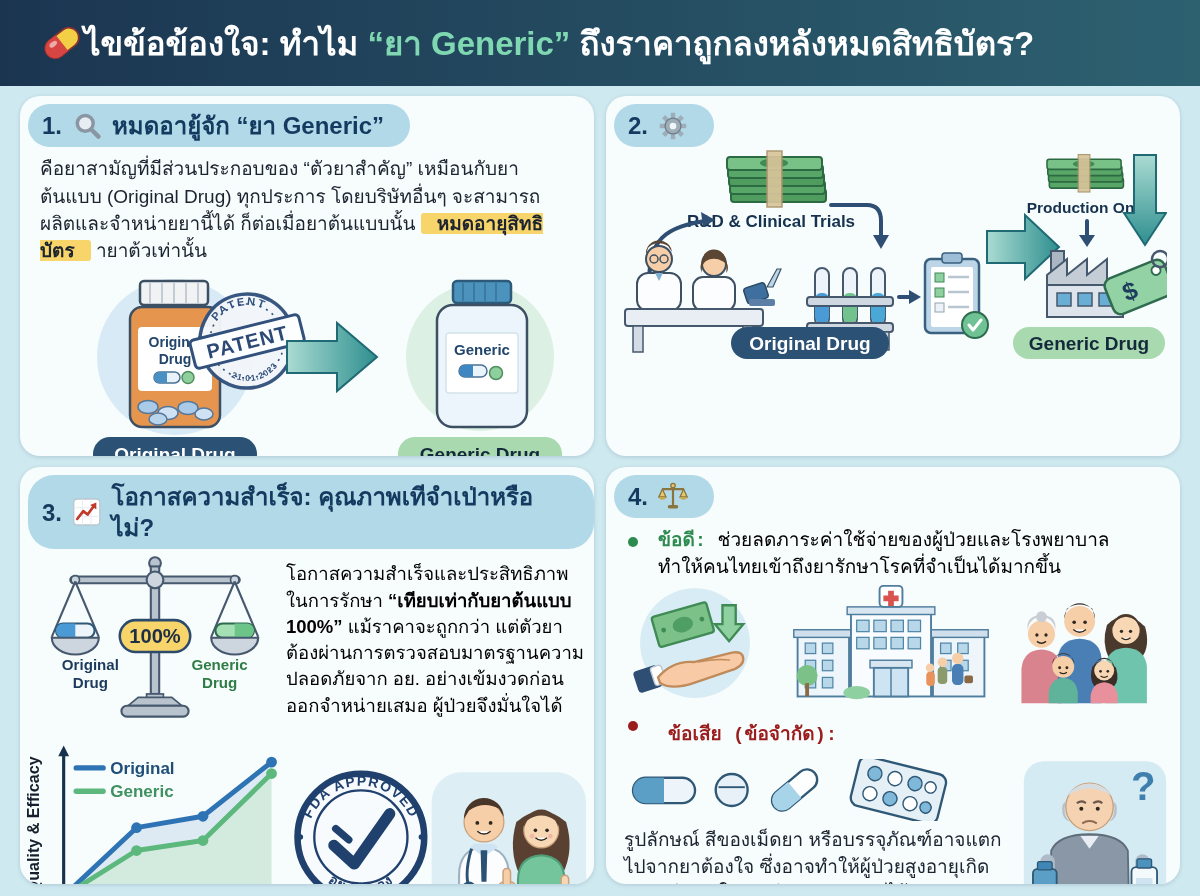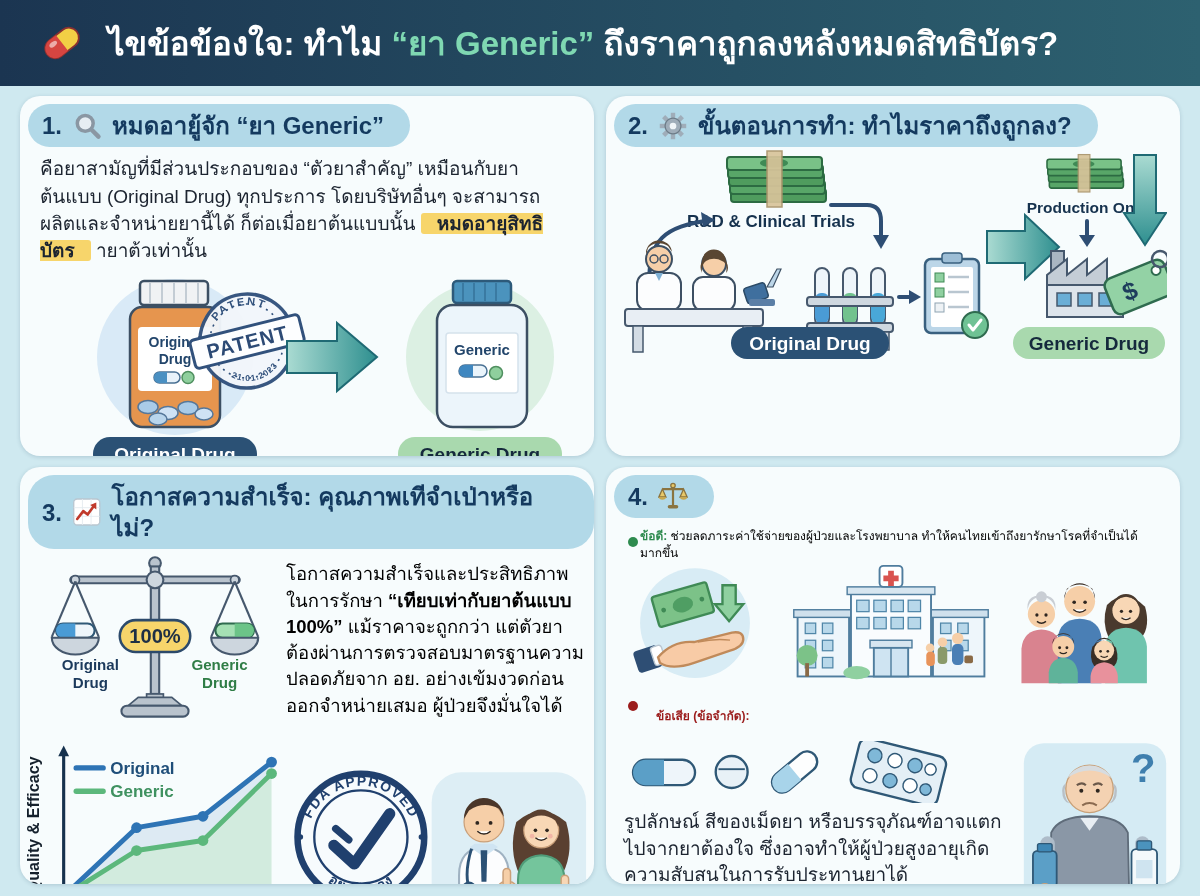--- a/index.html
+++ b/index.html
@@ -1,35 +1,35 @@
 <!DOCTYPE html>
 <html style="--page-bg: #cfe9f0; --header-bg-left: #1b3551; --header-bg-right: #2d6170; --header-highlight: #7fd8b2; --panel-bg: #f7fcfd; --pill-bg: #b2d9e8; --pill-text: #143a5f; --text-highlight-bg: #f7d56b; --badge-navy: #2b5175; --badge-green: #a9d9ae; --pros-green: #2e8b4f; --cons-red: #9b1c1c; --chart-blue: #2e74b5; --chart-green: #5cb87c; --stamp-navy: #20406e; --arrow-teal: #2e8f8f;"><head>
 <meta charset="utf-8">
 <style>
   html,body{margin:0;padding:0;}
   body{background:#cfe9f0;font-family:"Liberation Sans","DejaVu Sans",sans-serif;}
   .page{width:1200px;height:896px;overflow:hidden;background:var(--page-bg,#cfe9f0);}
   .topbar{height:86px;background:linear-gradient(90deg,var(--header-bg-left,#1b3551),var(--header-bg-right,#2d6170));
-    display:flex;align-items:center;gap:24px;padding:0 20px 0 40px;box-sizing:border-box;}
+    display:flex;align-items:center;gap:0;padding:0 20px 0 40px;box-sizing:border-box;}
   .topbar h1{color:#fff;font-size:33px;margin:0;font-weight:bold;white-space:nowrap;}
   .topbar .em{color:var(--header-highlight,#7fd8b2);}
   .content{display:grid;grid-template-columns:1fr 1fr;grid-template-rows:360px 417px;gap:11px 12px;
     padding:10px 20px;box-sizing:border-box;}
   .panel{background:var(--panel-bg,#f7fcfd);border-radius:20px;position:relative;overflow:hidden;
     box-shadow:0 1px 4px rgba(30,60,90,.18);}
   .pill{display:inline-flex;align-items:center;gap:10px;background:var(--pill-bg,#b2d9e8);
     color:var(--pill-text,#143a5f);font-weight:bold;font-size:24px;border-radius:26px;
     padding:6px 26px 6px 14px;margin:8px 0 0 8px;line-height:1.3;}
   .body-text{font-size:19px;line-height:1.44;color:#1c2430;margin:8px 20px 4px 20px;overflow-wrap:anywhere;}
   .hl-yellow{background:var(--text-highlight-bg,#f7d56b);padding:0 16px;border-radius:3px;font-weight:bold;}
   .illus{display:block;margin:0 auto;}
   .s3-row1{display:flex;align-items:flex-start;gap:6px;margin:4px 8px 0 10px;}
   .s3-text{font-size:18.5px;line-height:1.42;color:#000000;width:300px;margin-top:8px;overflow-wrap:anywhere;}
   .s3-row2{display:flex;align-items:center;justify-content:space-between;padding:0 6px 0 6px;margin-top:2px;}
-  .bullet{display:flex;gap:2px;margin:10px 22px 0 22px;font-size:12px;line-height:1.42;overflow-wrap:anywhere;}
+  .bullet{display:flex;gap:20px;margin:10px 22px 0 22px;font-size:19px;line-height:1.42;overflow-wrap:anywhere;font-family:Liberation Mono, monospace;}
   .dot{width:10px;height:10px;border-radius:50%;margin-top:9px;flex:none;}
   .dot-green{background:#2e8b4f;} .dot-red{background:#9b1c1c;}
   .lbl-green{color:#2e8b4f;font-weight:bold;} .lbl-red{color:#9b1c1c;font-weight:bold;}
   .s4-row{display:flex;justify-content:space-between;align-items:center;padding:2px 14px 0 18px;}
   .s4-bottom{display:flex;justify-content:space-between;align-items:flex-start;padding:0 12px 0 18px;}
   .s4-bottom .txt{font-size:19px;line-height:1.4;color:#1c2430;width:395px;overflow-wrap:anywhere;margin-top:2px;}
 </style>
 </head>
 <body>
 
@@ -151,21 +151,20 @@
               <rect x="-2.5" y="-15" width="5" height="8" transform="rotate(90)"></rect>
               <rect x="-2.5" y="-15" width="5" height="8" transform="rotate(135)"></rect>
               <rect x="-2.5" y="-15" width="5" height="8" transform="rotate(180)"></rect>
               <rect x="-2.5" y="-15" width="5" height="8" transform="rotate(225)"></rect>
               <rect x="-2.5" y="-15" width="5" height="8" transform="rotate(270)"></rect>
               <rect x="-2.5" y="-15" width="5" height="8" transform="rotate(315)"></rect>
             <circle r="9" fill="#9fadb9" stroke="#6d7c88" stroke-width="1.5"></circle>
             <circle r="3.8" fill="#f0f5f8"></circle>
           </g>
         </svg>
-        <span>ขั้นตอนการทำ: ทำไมราคาถึงถูกลง?</span>
       </div>
 
       <svg class="illus" width="548" height="212" viewBox="0 0 548 212">
 
         <g transform="translate(108,2)">
           <rect x="4" y="40" width="95" height="13" rx="3" fill="#4f9c5e" stroke="#2c6b42" stroke-width="2"></rect>
           <rect x="3" y="32" width="95" height="13" rx="3" fill="#58a668" stroke="#2c6b42" stroke-width="2"></rect>
           <rect x="2" y="24" width="95" height="13" rx="3" fill="#4f9c5e" stroke="#2c6b42" stroke-width="2"></rect>
           <rect x="1" y="16" width="95" height="13" rx="3" fill="#58a668" stroke="#2c6b42" stroke-width="2"></rect>
           <rect x="0" y="8" width="95" height="13" rx="3" fill="#79c287" stroke="#2c6b42" stroke-width="2"></rect>
@@ -519,21 +518,21 @@
             <path d="M 82,128 L 82,120 Q 84,106 97,105 Q 110,106 112,120 L 112,128 Z" fill="#e8919c"></path>
             <circle cx="93" cy="93" r="1.5" fill="#2e2620"></circle>
               <circle cx="101" cy="93" r="1.5" fill="#2e2620"></circle>
             <path d="M 93,98 q 4,3 8,0" fill="none" stroke="#2e2620" stroke-width="1.3"></path>
           </g>
         </svg>
       </div>
 
       <div class="bullet" style="margin-top:6px">
         <span class="dot dot-red"></span>
-        <p style="margin:16px"><span class="lbl-red">ข้อเสีย (ข้อจำกัด):</span></p>
+        <p style="margin:10px"><span class="lbl-red">ข้อเสีย (ข้อจำกัด):</span></p>
       </div>
 
       <div class="s4-bottom">
         <div>
           <svg width="360" height="62" viewBox="0 0 380 66">
             <g>
               <rect x="8" y="20" width="66" height="27" rx="13.5" fill="#eef5fa" stroke="#2f5876" stroke-width="2.5"></rect>
               <path d="M41,20 h-19.5 a13.5,13.5 0 0 0 0,27 h19.5 z" fill="#5b9fc7"></path>
             </g>
             <g>

